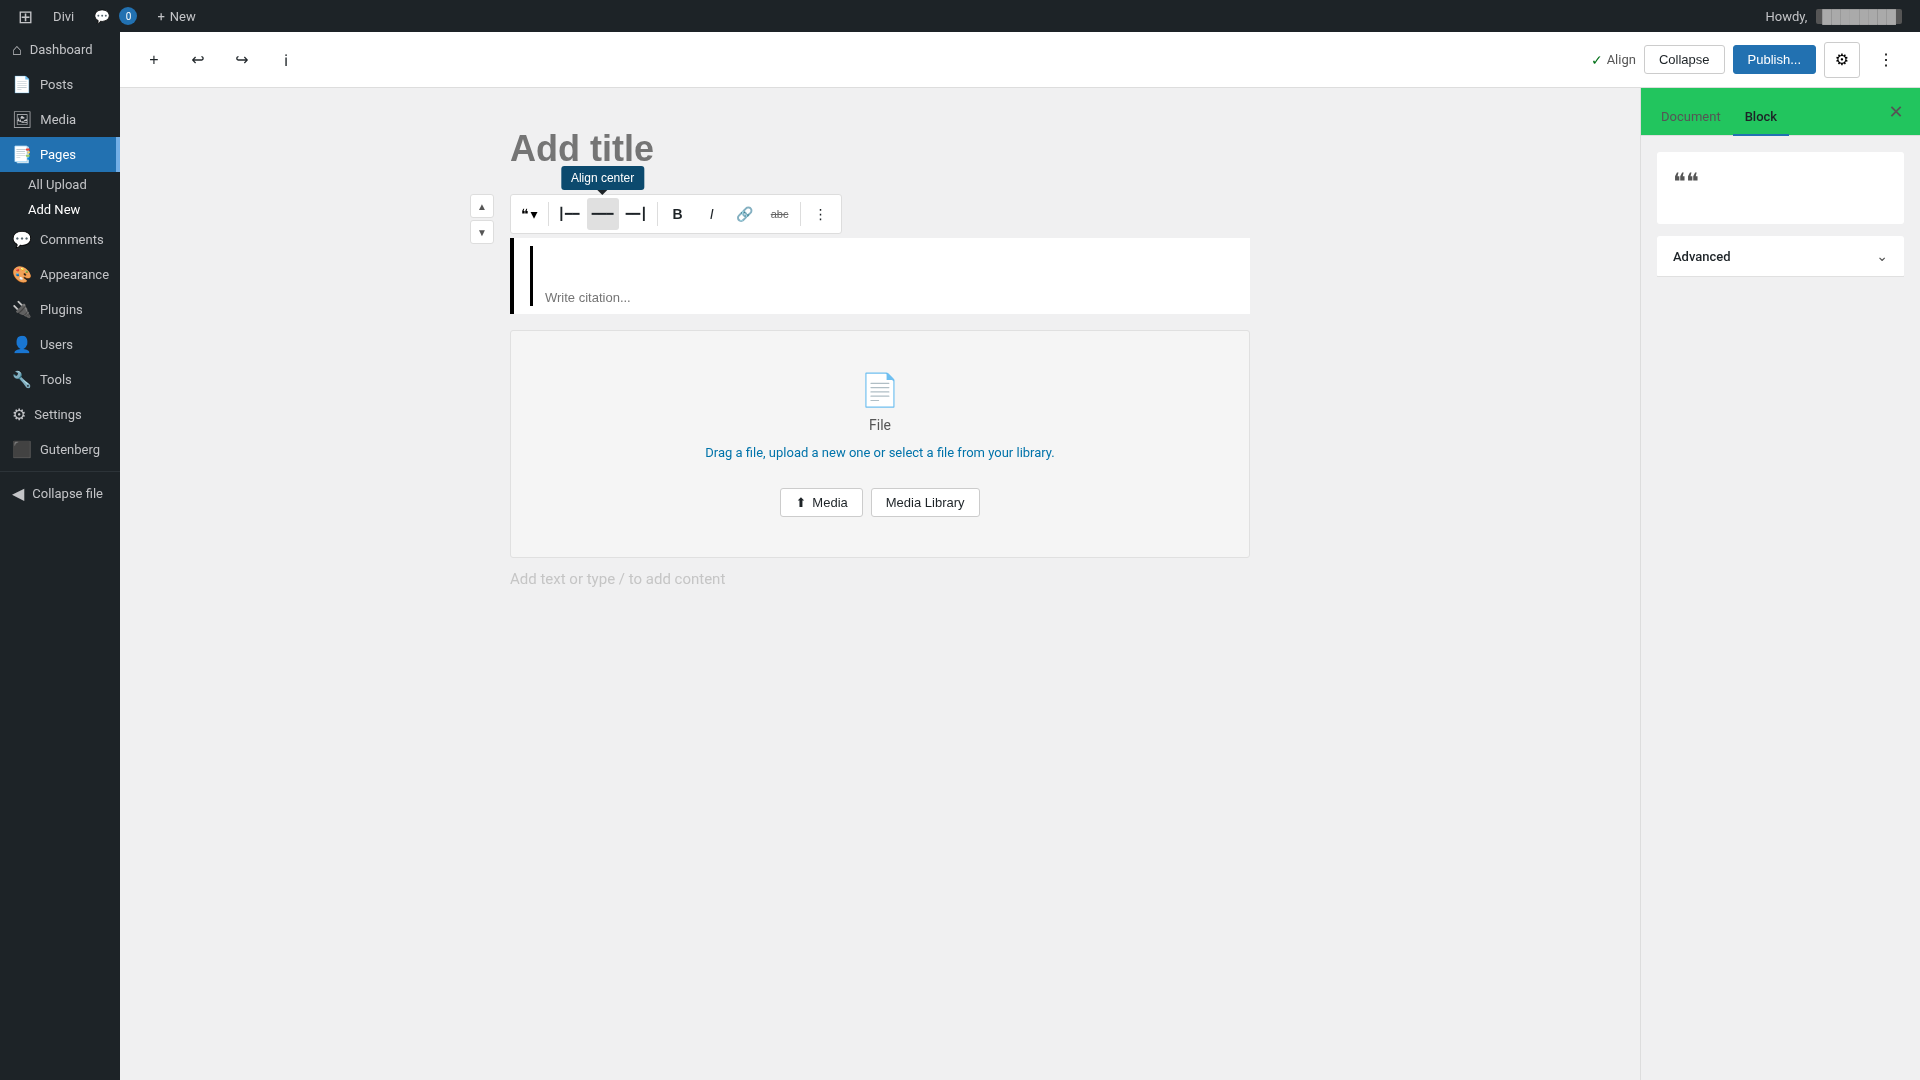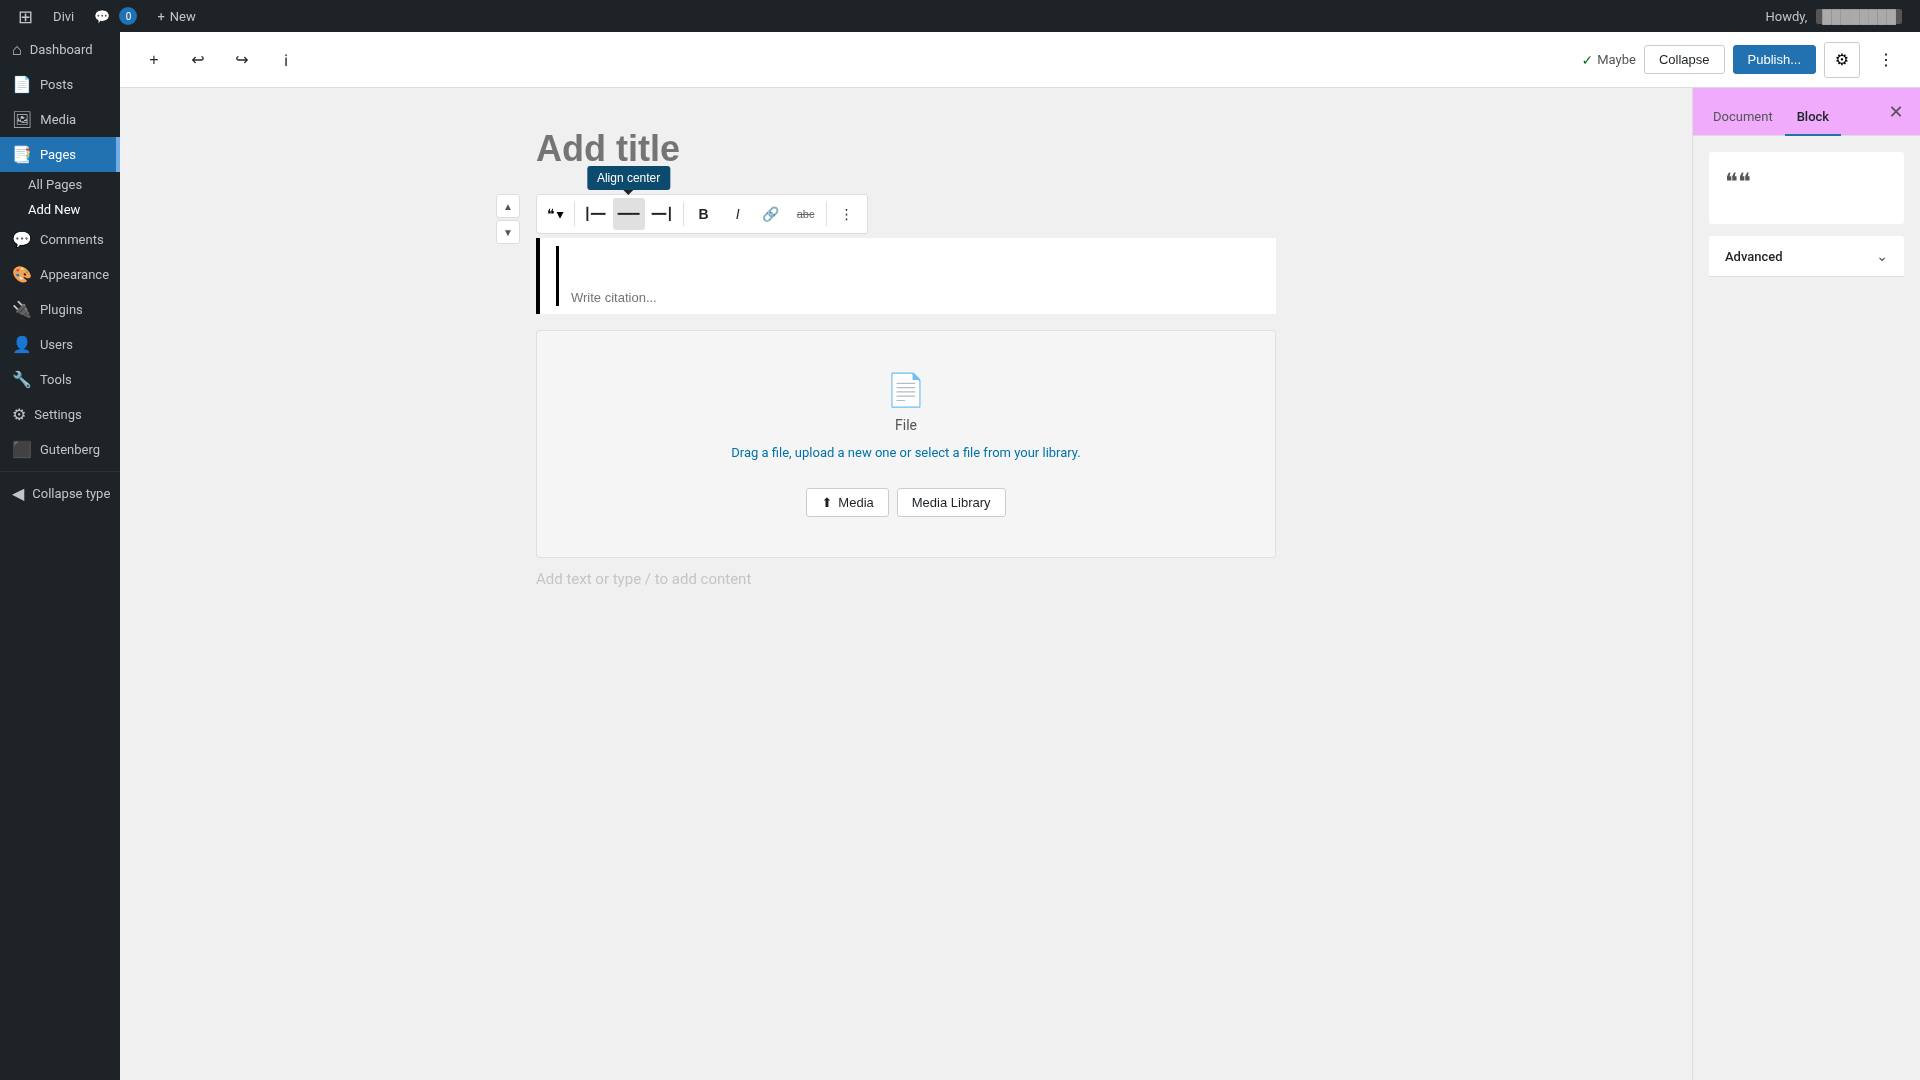--- a/index.html
+++ b/index.html
@@ -374,22 +374,22 @@
 
     
     .add-content-area {
       padding: 12px 0;
       color: #c5c5c5;
       font-size: 15px;
     }
 
     
     #right-sidebar {
-      width: 228px;
-      background: #f0abfc;
+      width: 280px;
+      background: #22c55e;
       border-left: 1px solid #ddd;
       flex-shrink: 0;
       display: flex;
       flex-direction: column;
     }
     .sidebar-tabs {
       display: flex;
       border-bottom: 1px solid #ddd;
       padding: 0 8px;
       height: 48px;
@@ -521,21 +521,21 @@
     </div>
     <div class="menu-item">
       <span class="menu-icon">🖼</span>
       <span>Media</span>
     </div>
     <div class="menu-item active-page" style="background:#2271b1;color:#fff;">
       <span class="menu-icon">📑</span>
       <span>Pages</span>
     </div>
     <div class="submenu-item">
-      <span>All Pages</span>
+      <span>All Upload</span>
     </div>
     <div class="submenu-item current">
       <span>Add New</span>
     </div>
     <div class="menu-item">
       <span class="menu-icon">💬</span>
       <span>Comments</span>
     </div>
     <div class="menu-item">
       <span class="menu-icon">🎨</span>
@@ -557,21 +557,21 @@
       <span class="menu-icon">⚙</span>
       <span>Settings</span>
     </div>
     <div class="menu-item">
       <span class="menu-icon">⬛</span>
       <span>Gutenberg</span>
     </div>
     <div class="menu-separator"></div>
     <div class="menu-item">
       <span class="menu-icon">◀</span>
-      <span>Collapse type</span>
+      <span>Collapse file</span>
     </div>
   </div>
 
   <div id="editor-wrapper">
 
     <div id="editor-toolbar">
       <button class="toolbar-btn" title="Add block">
         <span>+</span>
       </button>
       <button class="toolbar-btn" title="Undo">
@@ -580,21 +580,21 @@
       <button class="toolbar-btn" title="Redo">
         <span>↪</span>
       </button>
       <button class="toolbar-btn" title="Info">
         <span>ℹ</span>
       </button>
       <div class="toolbar-spacer"></div>
       <div class="toolbar-right">
         <div class="saved-indicator">
           <span class="saved-check">✓</span>
-          <span>Maybe</span>
+          <span>Align</span>
         </div>
         <button class="btn-preview">
           <span>Collapse</span>
         </button>
         <button class="btn-publish">
           <span>Publish...</span>
         </button>
         <button class="toolbar-gear">
           <span>⚙</span>
         </button>

